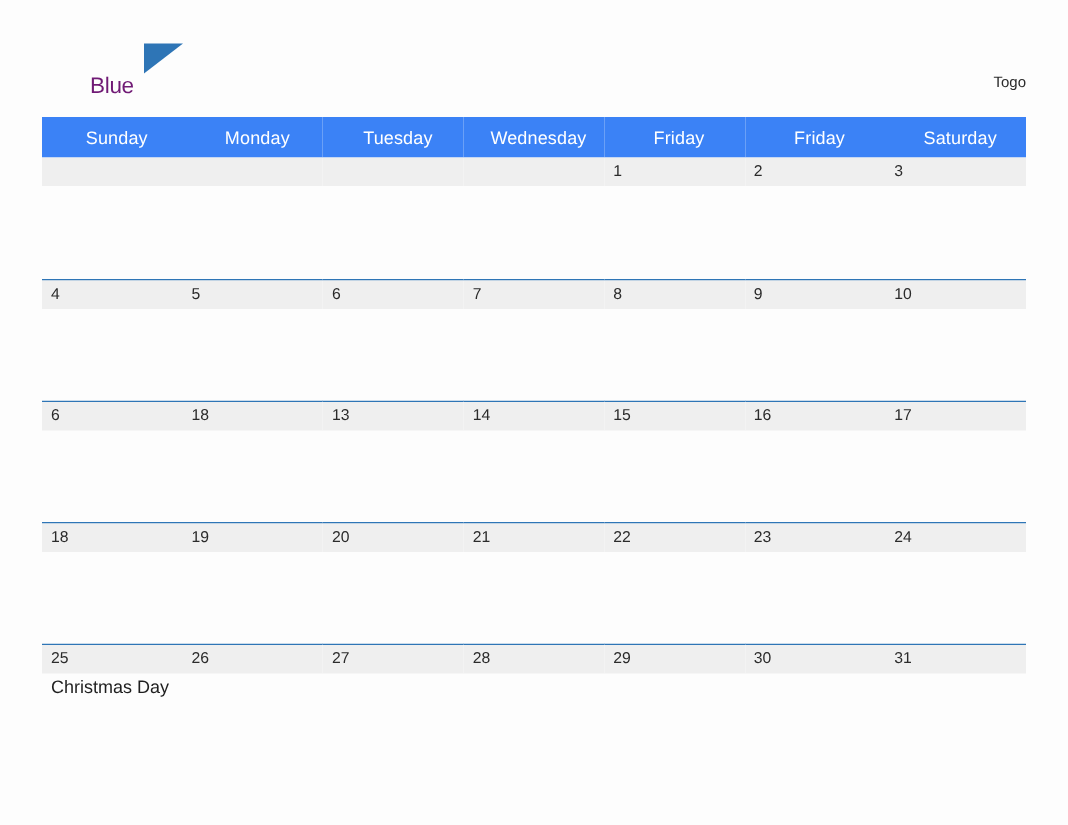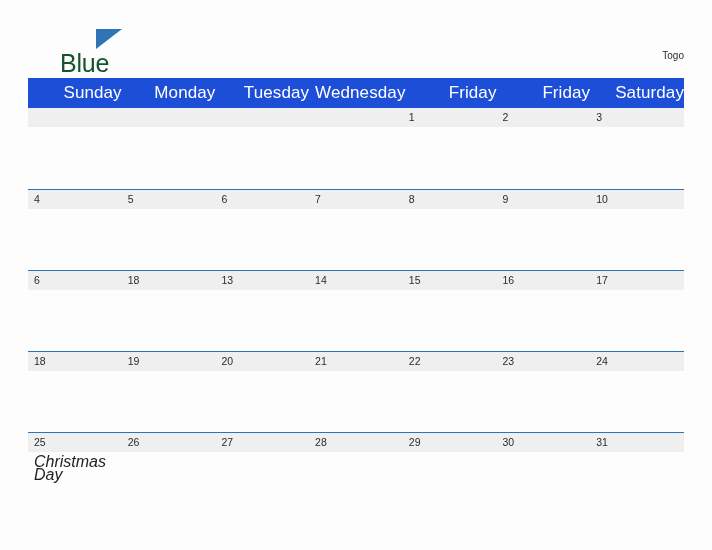--- a/index.html
+++ b/index.html
@@ -46,23 +46,23 @@
     top: 2px;
     width: 0;
     height: 0;
     border-left: 26px solid #2E75B6;
     border-bottom: 20px solid transparent;
   }
   .logo-blue {
     position: absolute;
     left: 30px;
     top: 22px;
-    font-size: 25px;
+    font-size: 15px;
     letter-spacing: -0.2px;
-    color: #14532d;
+    color: #701a75;
     font-family: "Liberation Sans", sans-serif;
   }
 
   .month-title {
     position: absolute;
     left: 0;
     right: 0;
     top: 31px;
     text-align: center;
     font-size: 30px;
@@ -83,25 +83,25 @@
   .calendar {
     position: absolute;
     left: 28px;
     top: 78px;
     width: 656px;
     border-collapse: collapse;
     table-layout: fixed;
   }
 
   .calendar thead th {
-    background: #1d4ed8;
+    background: #3b82f6;
     color: #FFFFFF;
-    font-size: 17px;
+    font-size: 12px;
     font-weight: 400;
-    text-align: right;
+    text-align: center;
     padding: 5px 0 5px 6px;
     height: 17px;
     letter-spacing: 0.1px;
   }
 
   .calendar tbody tr {
     height: 81px;
   }
   .calendar tbody tr.first-week {
     height: 81px;
@@ -132,24 +132,23 @@
     box-sizing: content-box;
   }
   .date-band.empty {
     color: transparent;
   }
 
   .events {
     padding: 3px 4px 0 6px;
   }
   .event {
-    font-size: 16px;
+    font-size: 12px;
     color: #1F1F1F;
     line-height: 13px;
-    font-style: italic;
   }
 </style>
 </head>
 <body>
 
 <div class="page-header">
 
   <div class="logo">
     <span class="logo-triangle"></span>
     <span class="logo-blue">Blue</span>

